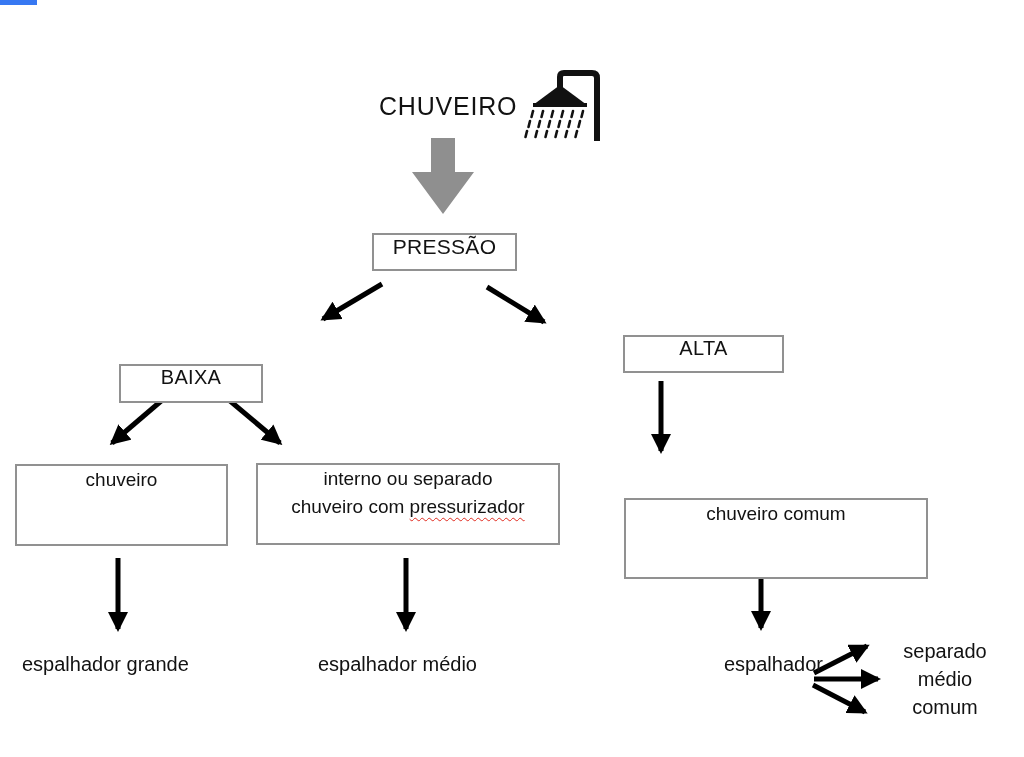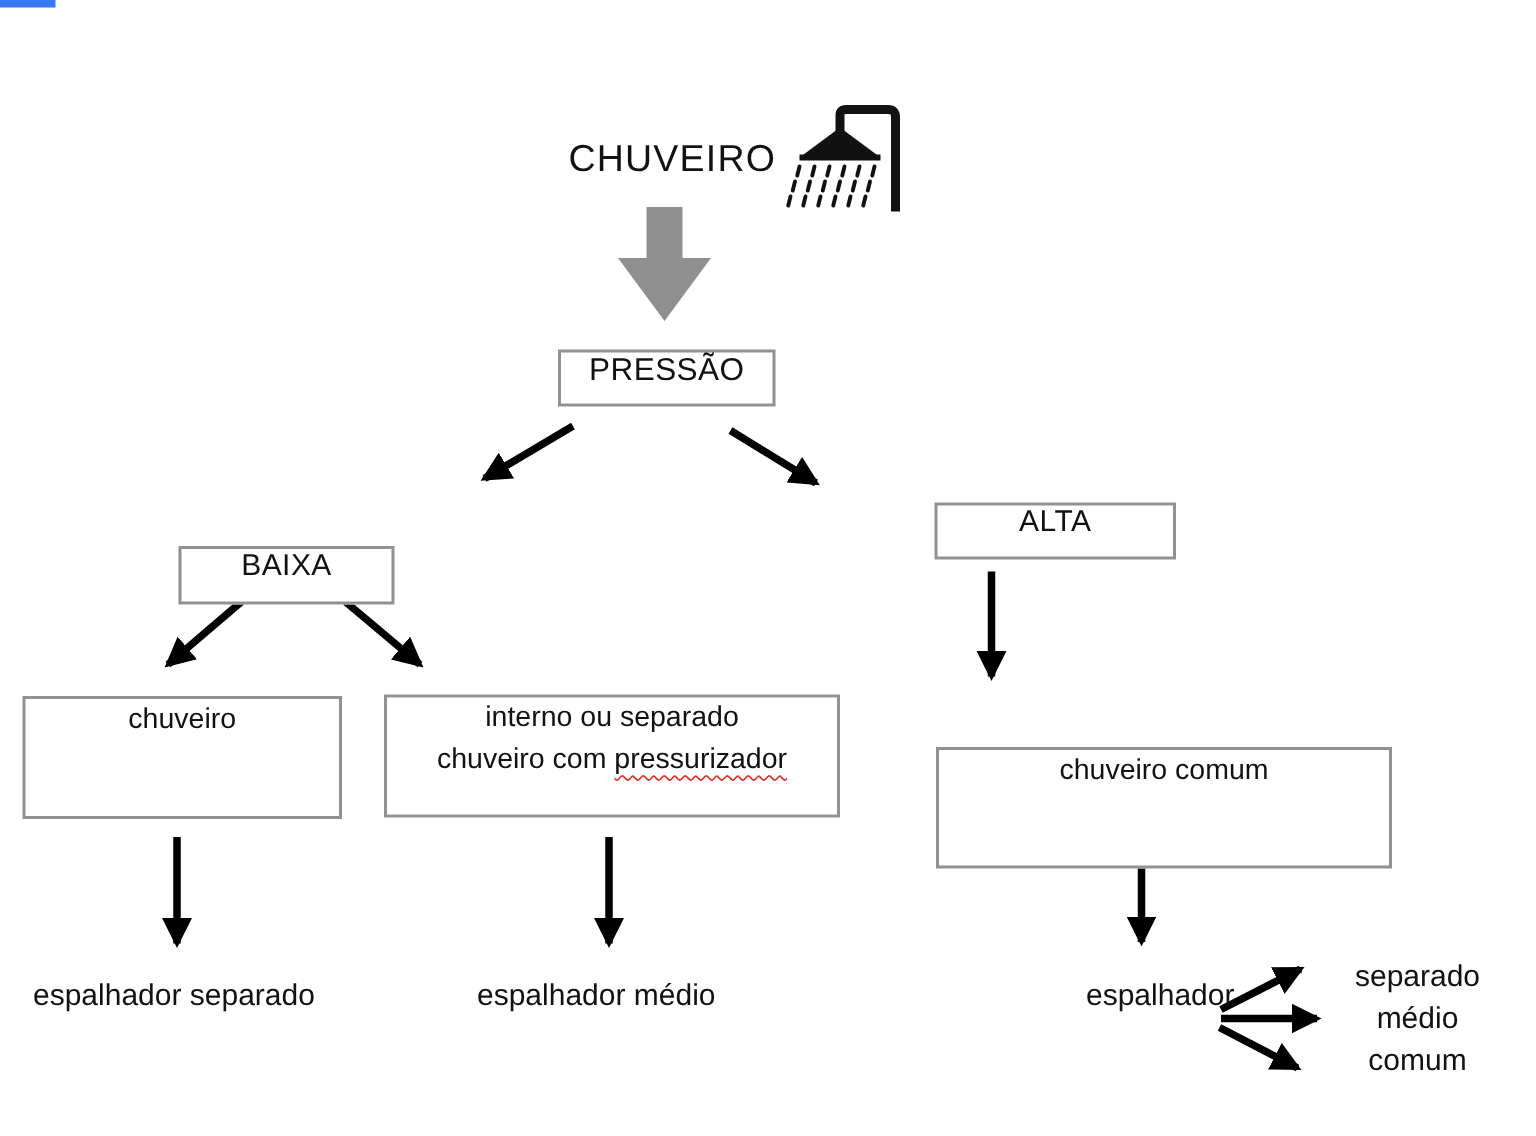--- a/index.html
+++ b/index.html
@@ -120,21 +120,21 @@
 
 <div class="node" style="left:256px; top:463px; width:304px; height:82px;">
   <div class="leaf-line">interno ou separado</div>
   <div class="leaf-line"><span>chuveiro com </span><span class="misspelled">pressurizador</span></div>
 </div>
 
 <div class="node" style="left:624px; top:463px; width:304px; height:81px;margin-top:35px;">
   <span class="leaf-line">chuveiro comum</span>
 </div>
 
-<div class="abs plain-label" style="left:22px; top:653px;">espalhador separado</div>
+<div class="abs plain-label" style="left:22px; top:653px;">espalhador grande</div>
 <div class="abs plain-label" style="left:318px; top:653px;">espalhador médio</div>
 <div class="abs plain-label" style="left:724px; top:653px;">espalhador</div>
 
 <div class="abs size-list" style="left:895px; top:637px; width:100px;">
   <div>separado</div>
   <div>médio</div>
   <div>comum</div>
 </div>
 
 <div class="progress-bar"></div>

